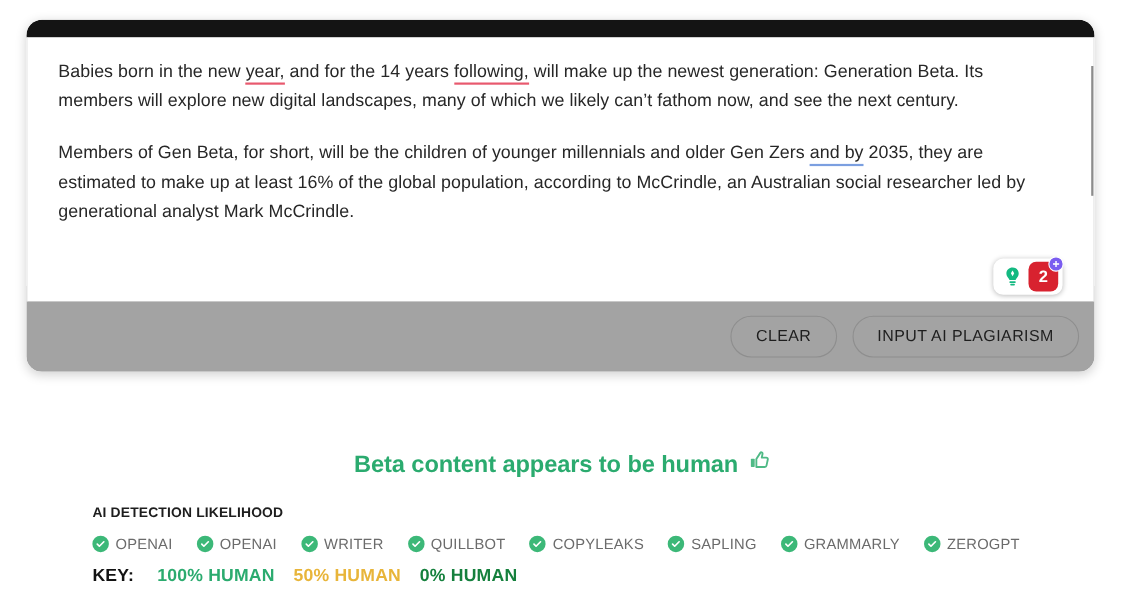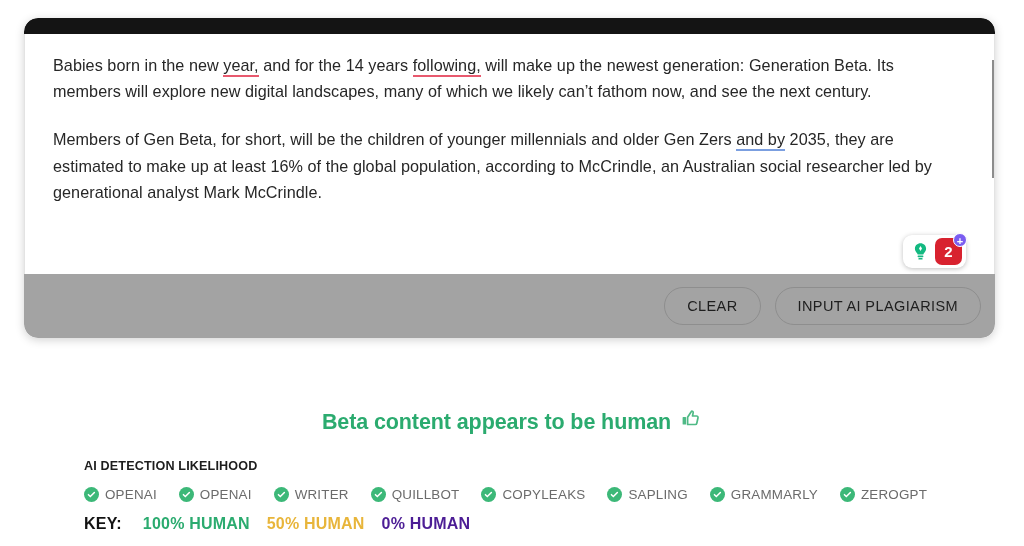--- a/index.html
+++ b/index.html
@@ -327,18 +327,18 @@
           </span>
           <span>ZEROGPT</span>
         </span>
       </div>
 
     <div class="key-row">
       <span class="key-label">KEY:</span>
       <span id="key-items" style="display:flex;gap:17px;">
           <span style="color: rgb(43, 171, 111);">100% HUMAN</span>
           <span style="color: rgb(232, 181, 58);">50% HUMAN</span>
-          <span style="color: #4c1d95;">0% HUMAN</span>
+          <span style="color: #15803d;">0% HUMAN</span>
         </span>
     </div>
   </div>
 
 </div>
 
 </body></html>

